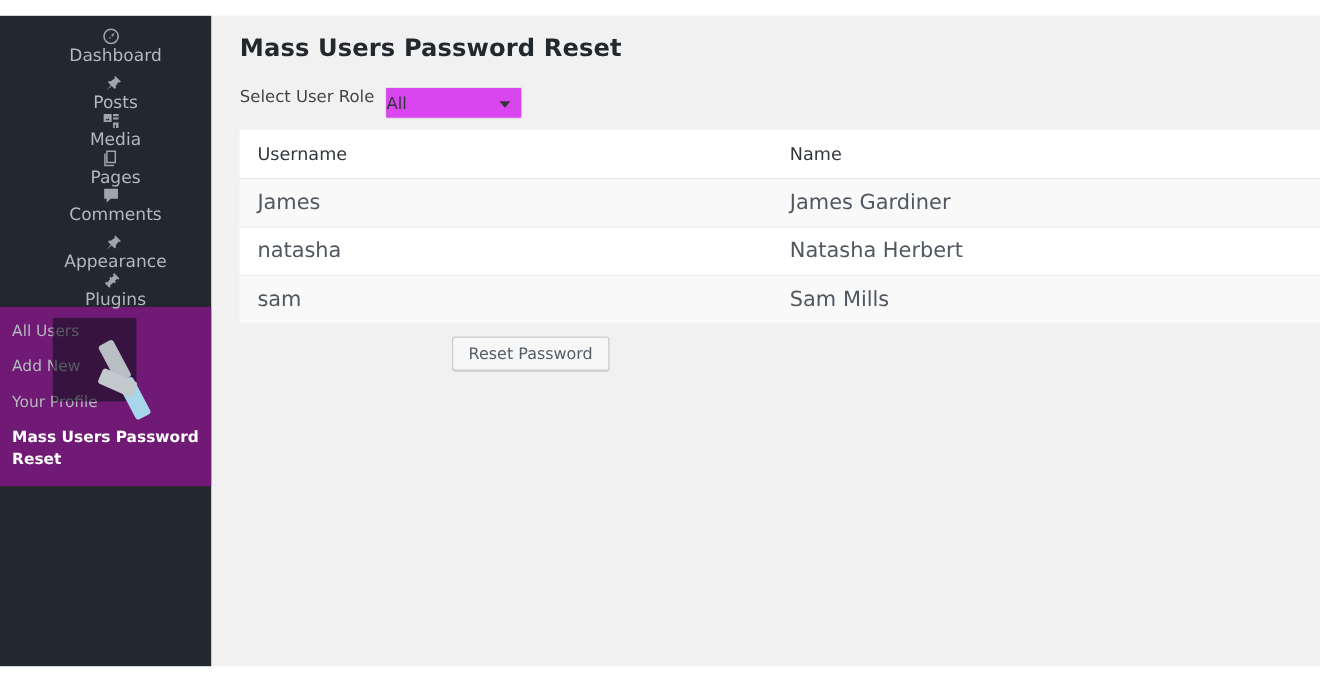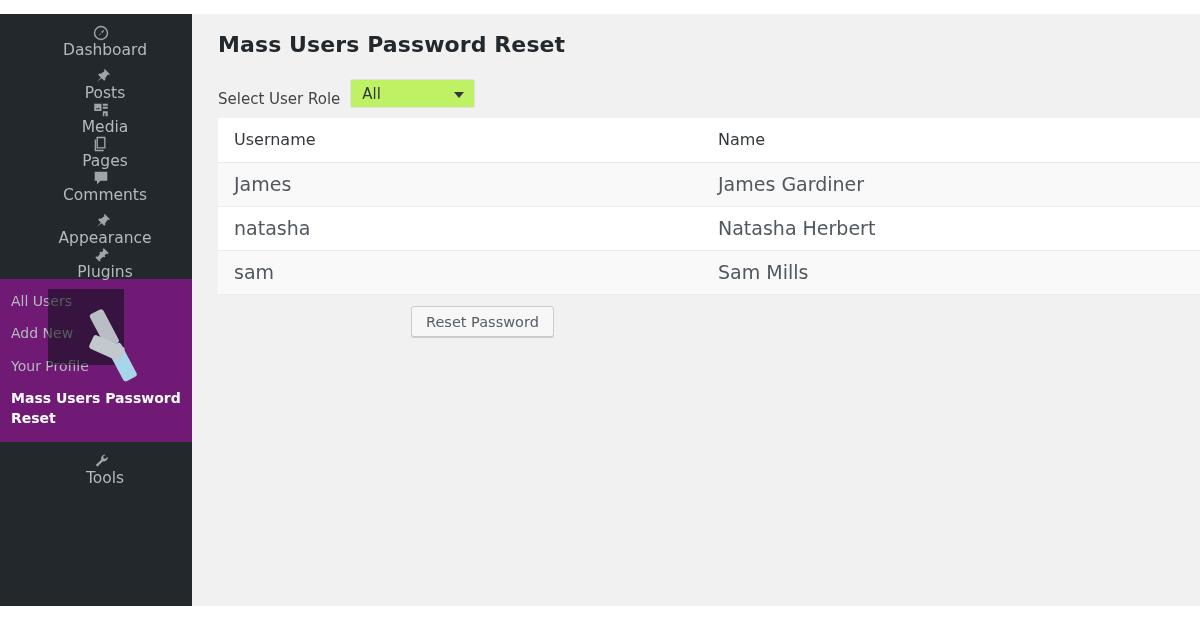--- a/index.html
+++ b/index.html
@@ -129,38 +129,37 @@
   .page-title {
     margin: 18px 0 0 26px;
     font-size: 22px;
     font-weight: bold;
     color: #23282d;
     letter-spacing: 0.1px;
   }
 
   .role-row {
     display: flex;
-    align-items: flex-end;
+    align-items: flex-start;
     margin: 22px 0 12px 26px;
   }
   .role-label {
     font-size: 15px;
     color: #444;
     margin-right: 10px;
   }
   .role-select {
     position: relative;
     width: 125px;
     height: 29px;
-    background: #bef264;
+    background: #d946ef;
     border: 1px solid #e2e2e4;
     border-radius: 2px;
     display: flex;
     align-items: center;
-    padding-left: 11px;
     font-size: 15px;
     color: #32373c;
   }
   .sel-caret {
     position: absolute;
     right: 10px;
     top: 50%;
     margin-top: -2px;
     width: 0; height: 0;
     border-left: 5px solid transparent;
@@ -331,28 +330,20 @@
 
       <div class="submenu">
         <a class="submenu-item">All Users</a>
         <a class="submenu-item">Add New</a>
         <a class="submenu-item">Your Profile</a>
         <a class="submenu-item is-current">Mass Users Password Reset</a>
       </div>
 
       <div class="menu-gap"></div>
 
-      <div class="menu-item">
-        <span class="ico">
-          <svg width="18" height="18" viewBox="0 0 20 20">
-              <path d="M15.3 3.1a4.3 4.3 0 00-5.1 5.4l-6 6 1.8 1.8 6-6a4.3 4.3 0 005.4-5.1l-2.4 2.4-2-.5-.5-2z"></path>
-            </svg>
-        </span>
-        <span class="mi-label">Tools</span>
-      </div>
     </nav>
 
     <main class="content">
 
       <h1 class="page-title">Mass Users Password Reset</h1>
 
       <div class="role-row">
         <span class="role-label">Select User Role</span>
         <div class="role-select">
           <span>All</span>

